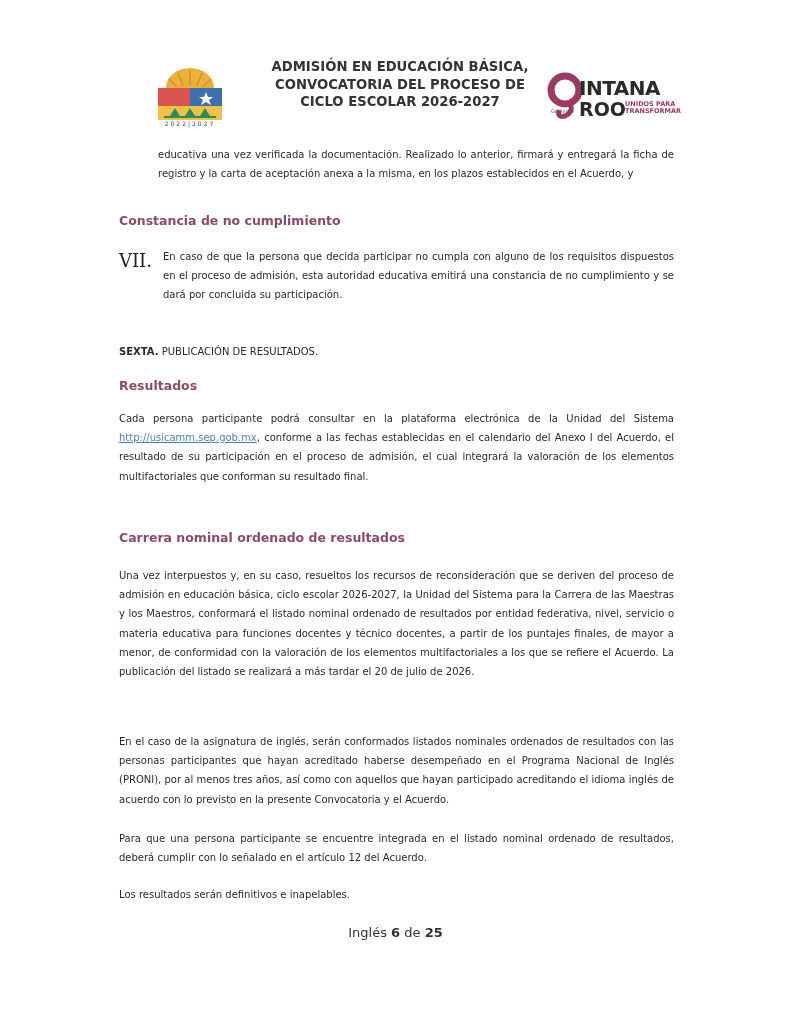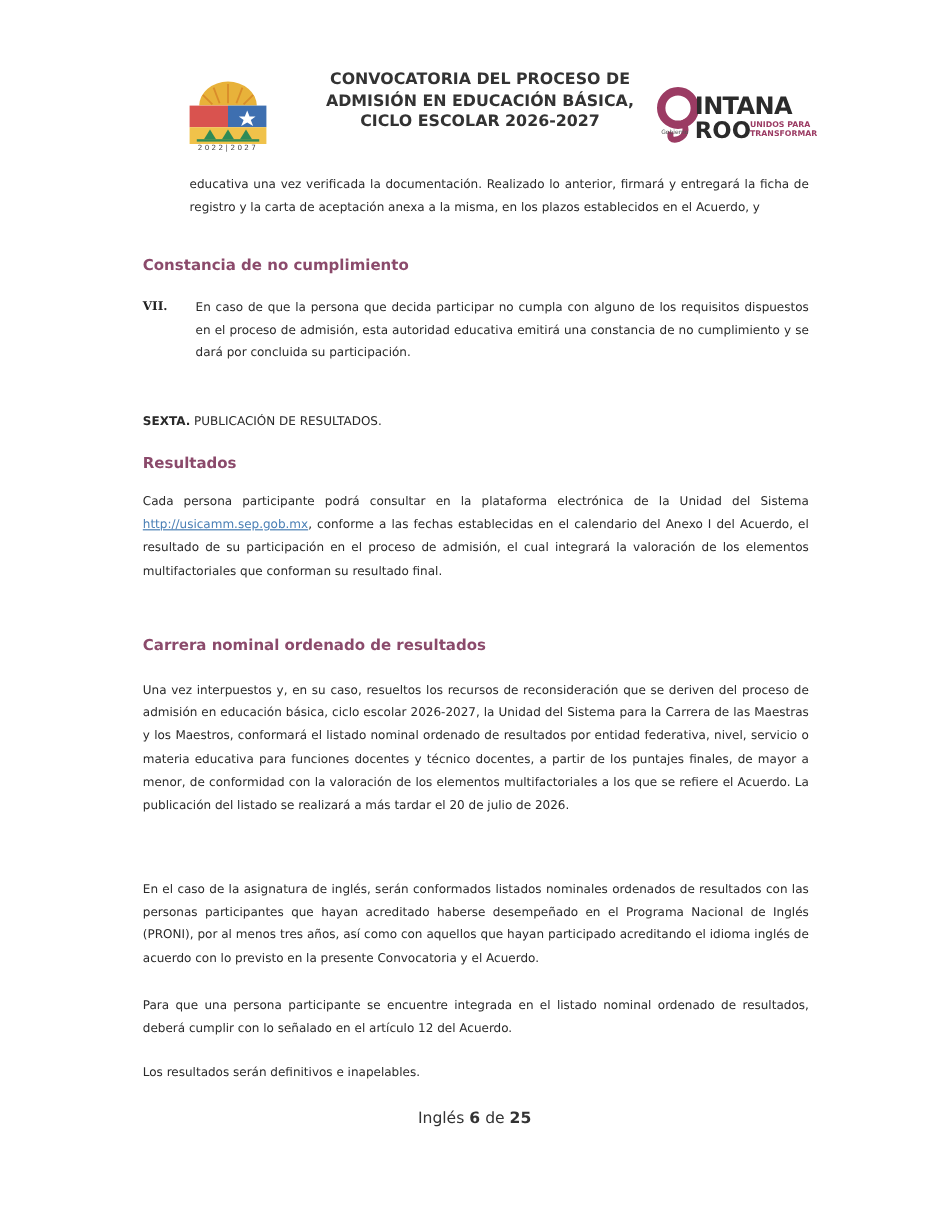--- a/index.html
+++ b/index.html
@@ -5,21 +5,21 @@
   html, body { margin:0; padding:0; background:#ffffff; }
   body { width:791px; height:1024px; position:relative; overflow:hidden;
          font-family:"DejaVu Sans", sans-serif; color:#222; }
   .header-title { position:absolute; left:270px; top:58px; width:260px; text-align:center;
          font-family:"DejaVu Sans", sans-serif; font-weight:bold; font-size:13.2px; line-height:17.5px; color:#333; }
   .logo-left { position:absolute; left:150px; top:66px; width:80px; height:64px; }
   .logo-right { position:absolute; left:545px; top:72px; width:120px; height:50px; }
   .p { position:absolute; font-size:10px; line-height:19.2px; text-align:justify; color:#2a2a2a; }
   .h { position:absolute; font-weight:bold; font-size:12.5px; color:#8b4a6b; }
   .link { color:#4a7fb5; text-decoration:underline; }
-  .roman { position:absolute; font-family:"DejaVu Serif", serif; font-weight:bold; font-size:10px; color:#222; }
+  .roman { position:absolute; font-family:"DejaVu Serif", serif; font-weight:normal; font-size:18px; color:#222; }
   .footer { position:absolute; left:0; width:791px; top:925px; text-align:center; font-size:13px; color:#333; }
   b { font-weight:bold; }
 </style>
 </head>
 <body>
 
 <div class="logo-left">
   <svg width="80" height="64" viewBox="0 0 80 64">
     <path d="M16 22 A24 20 0 0 1 64 22 Z" fill="#e8b23a"></path>
     <g stroke="#d98c2b" stroke-width="1.5">
@@ -35,22 +35,22 @@
     <rect x="8" y="40" width="64" height="14" fill="#f0c24a"></rect>
     <polygon points="20,50 25,42 30,50" fill="#2e8b57"></polygon>
     <polygon points="35,50 40,42 45,50" fill="#2e8b57"></polygon>
     <polygon points="50,50 55,42 60,50" fill="#2e8b57"></polygon>
     <rect x="14" y="50" width="52" height="2" fill="#2e8b57"></rect>
   </svg>
   <div style="position:absolute; left:8px; top:54px; width:64px; text-align:center; font-size:6px; letter-spacing:2px; color:#444;">2022|2027</div>
 </div>
 
 <div class="header-title">
+  <div>ADMISIÓN EN EDUCACIÓN BÁSICA,</div>
   <div>CONVOCATORIA DEL PROCESO DE</div>
-  <div>ADMISIÓN EN EDUCACIÓN BÁSICA,</div>
   <div>CICLO ESCOLAR 2026-2027</div>
 </div>
 
 <div class="logo-right">
   <svg width="40" height="50" viewBox="0 0 40 50" style="position:absolute; left:0; top:0;">
     <circle cx="20" cy="18" r="14" fill="none" stroke="#9b3b63" stroke-width="7"></circle>
     <path d="M24 28 Q30 40 20 44 Q12 46 14 38" fill="none" stroke="#9b3b63" stroke-width="5"></path>
   </svg>
   <div style="position:absolute; left:34px; top:4px; font-weight:bold; font-size:20px; color:#2b2b2b; letter-spacing:-0.5px;">
     INTANA

